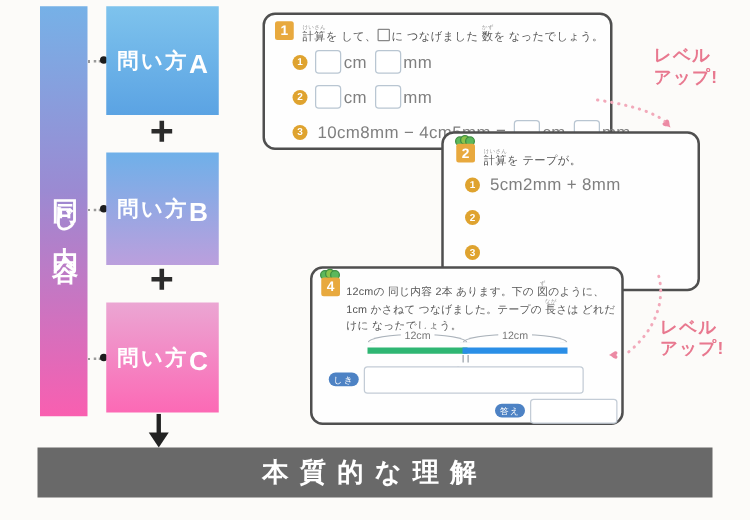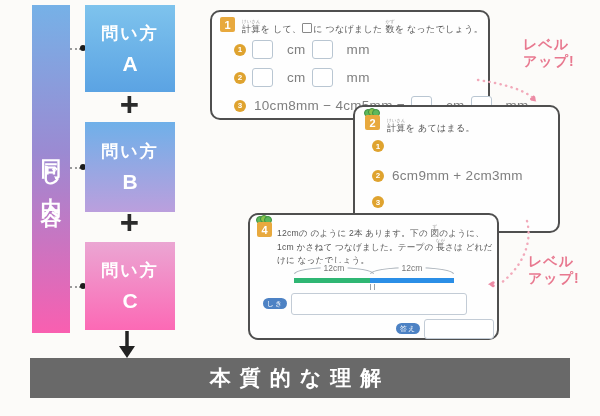--- a/index.html
+++ b/index.html
@@ -15,21 +15,21 @@
     display:flex;align-items:center;justify-content:center;
   }
   .vbar .vtext{
     writing-mode:vertical-rl;text-orientation:upright;
     color:#fff;font-size:21px;font-weight:bold;letter-spacing:7px;
   }
   .conn{position:absolute;left:70px;width:11px;height:0;border-top:2px dotted #9a9a9a;}
   .conn-dot{position:absolute;width:6px;height:6px;border-radius:50%;background:#1c1c1c;}
   .qbox{
     position:absolute;left:85px;width:90px;
-    display:flex;flex-direction:column;align-items:center;justify-content:center;
+    display:flex;flex-direction:row;align-items:center;justify-content:center;
     color:#fff;font-weight:bold;text-align:center;
   }
   .qbox .l1{font-size:17px;letter-spacing:2px;}
   .qbox .l2{font-size:21px;margin-top:7px;}
   .qbox-a{top:5px;height:87px;background:linear-gradient(180deg,#7ec3ed 0%,#5ba3e3 100%);}
   .qbox-b{top:122px;height:90px;background:linear-gradient(180deg,#6fb0e9 0%,#bb9fdd 100%);}
   .qbox-c{top:242px;height:88px;background:linear-gradient(180deg,#eba6d3 0%,#fc69b5 100%);}
   .plus{
     position:absolute;left:107px;width:45px;text-align:center;
     color:#2b2b2b;font-size:33px;font-weight:bold;line-height:28px;
@@ -60,21 +60,21 @@
   .caterpillar i:nth-child(3){left:8px;top:1px;}
   .card-title{position:absolute;font-size:9px;color:#555;white-space:nowrap;letter-spacing:0.3px;}
   .card-title rt{font-size:4.5px;color:#999;letter-spacing:0;}
   .inline-box{display:inline-block;width:8px;height:8px;border:1px solid #888;border-radius:1px;vertical-align:-1px;margin:0 1px;}
   .prob{position:absolute;display:flex;align-items:center;white-space:nowrap;}
   .pnum{
     width:12px;height:12px;border-radius:50%;background:#dfa32f;flex:0 0 auto;
     color:#fff;font-size:8px;font-weight:bold;display:flex;align-items:center;justify-content:center;
   }
   .pexpr,.punit{font-size:13.5px;color:#7f7f7f;margin-left:8px;letter-spacing:0.3px;}
-  .punit{margin-left:14px;}
+  .punit{margin-left:2px;}
   .ansbox{
     display:inline-block;width:19px;height:17px;background:#fff;
     border:1.5px solid #b9c6d2;border-radius:3px;margin-left:6px;flex:0 0 auto;
   }
   
   .c4text{position:absolute;left:27px;top:9px;width:216px;font-size:8.6px;line-height:12.5px;color:#555;letter-spacing:0.2px;}
   .c4text rt{font-size:4.5px;color:#999;}
   .tape{position:absolute;height:5px;top:63px;}
   .tape-green{left:44px;width:80px;background:#2fb673;z-index:1;}
   .tape-blue{left:120px;width:84px;background:#2a8ee6;z-index:2;}
@@ -168,43 +168,43 @@
   </div>
 
   <div class="card" id="card2">
     <div class="caterpillar" style="left:9px;top:1px;">
         <i></i>
         <i></i>
         <i></i>
       </div>
     <div class="num-badge" style="left:10px;top:8px;">2</div>
     <div class="card-title" style="left:32px;top:11px;">
-      <ruby><span>計算</span><rt>けいさん</rt></ruby><span>を あてはまる。</span>
+      <ruby><span>計算</span><rt>けいさん</rt></ruby><span>を テープが。</span>
     </div>
     <div class="prob" style="left:17px;top:33px;">
       <span class="pnum">1</span>
+      <span class="pexpr">5cm2mm + 8mm</span>
     </div>
     <div class="prob" style="left:17px;top:61px;">
       <span class="pnum">2</span>
-      <span class="pexpr">6cm9mm + 2cm3mm</span>
     </div>
     <div class="prob" style="left:17px;top:89px;">
       <span class="pnum">3</span>
     </div>
   </div>
 
   <div class="card" id="card4">
     <div class="caterpillar" style="left:6px;top:0px;">
         <i></i>
         <i></i>
         <i></i>
       </div>
     <div class="num-badge" style="left:7px;top:7px;">4</div>
     <div class="c4text">
-      <span>12cmの のように 2本 あります。下の </span><ruby><span>図</span><rt>ず</rt></ruby><span>のように、1cm かさねて つなげました。テープの </span><ruby><span>長</span><rt>なが</rt></ruby><span>さは どれだけに なったでしょう。</span>
+      <span>12cmの 同じ内容 2本 あります。下の </span><ruby><span>図</span><rt>ず</rt></ruby><span>のように、1cm かさねて つなげました。テープの </span><ruby><span>長</span><rt>なが</rt></ruby><span>さは どれだけに なったでしょう。</span>
     </div>
 
     <div class="arc" style="left:44px;width:80px;">
       <span class="arc-label">12cm</span>
     </div>
     <div class="arc" style="left:120px;width:84px;">
       <span class="arc-label">12cm</span>
     </div>
     <div class="tape tape-green"></div>
     <div class="tape tape-blue"></div>

